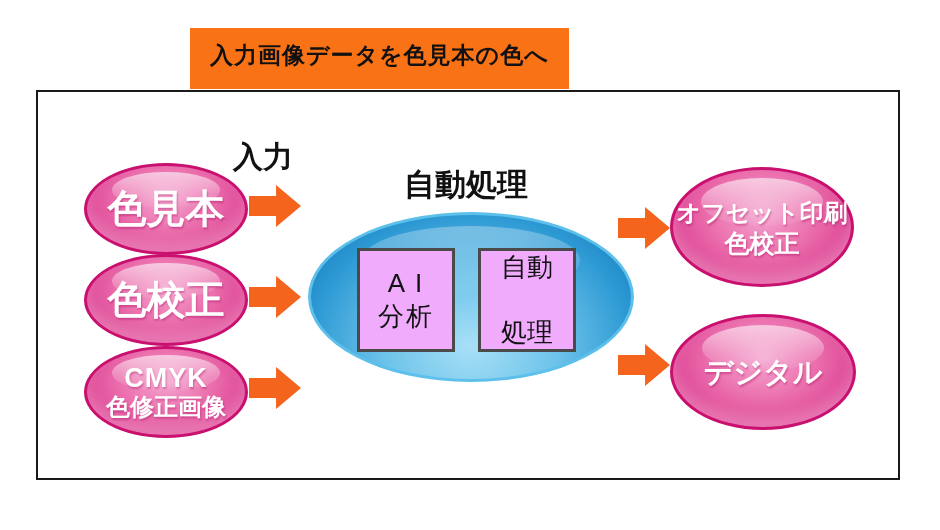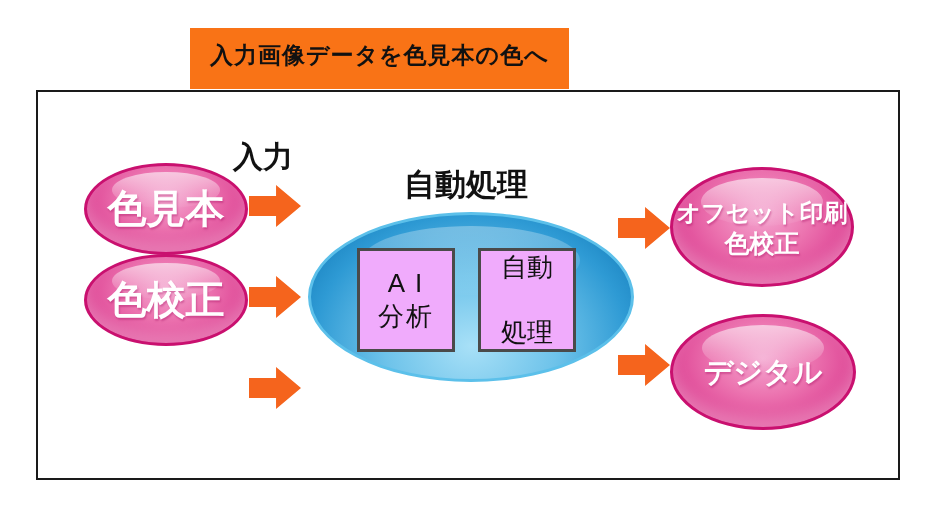--- a/index.html
+++ b/index.html
@@ -167,20 +167,27 @@
     </div>
   </div>
 
   <div class="bubble pink node-in-2">
     <div class="gloss"></div>
     <div class="bubble-label">
       <div>色校正</div>
     </div>
   </div>
 
+  <div class="bubble pink node-in-3">
+    <div class="gloss"></div>
+    <div class="bubble-label">
+      <div class="line-a">CMYK</div>
+      <div class="line-b">色修正画像</div>
+    </div>
+  </div>
 
   <div class="arrow arrow-1"></div>
   <div class="arrow arrow-2"></div>
   <div class="arrow arrow-3"></div>
 
   <div class="bubble blue node-process">
     <div class="gloss"></div>
   </div>
 
   <div class="step-box step-box-1">

